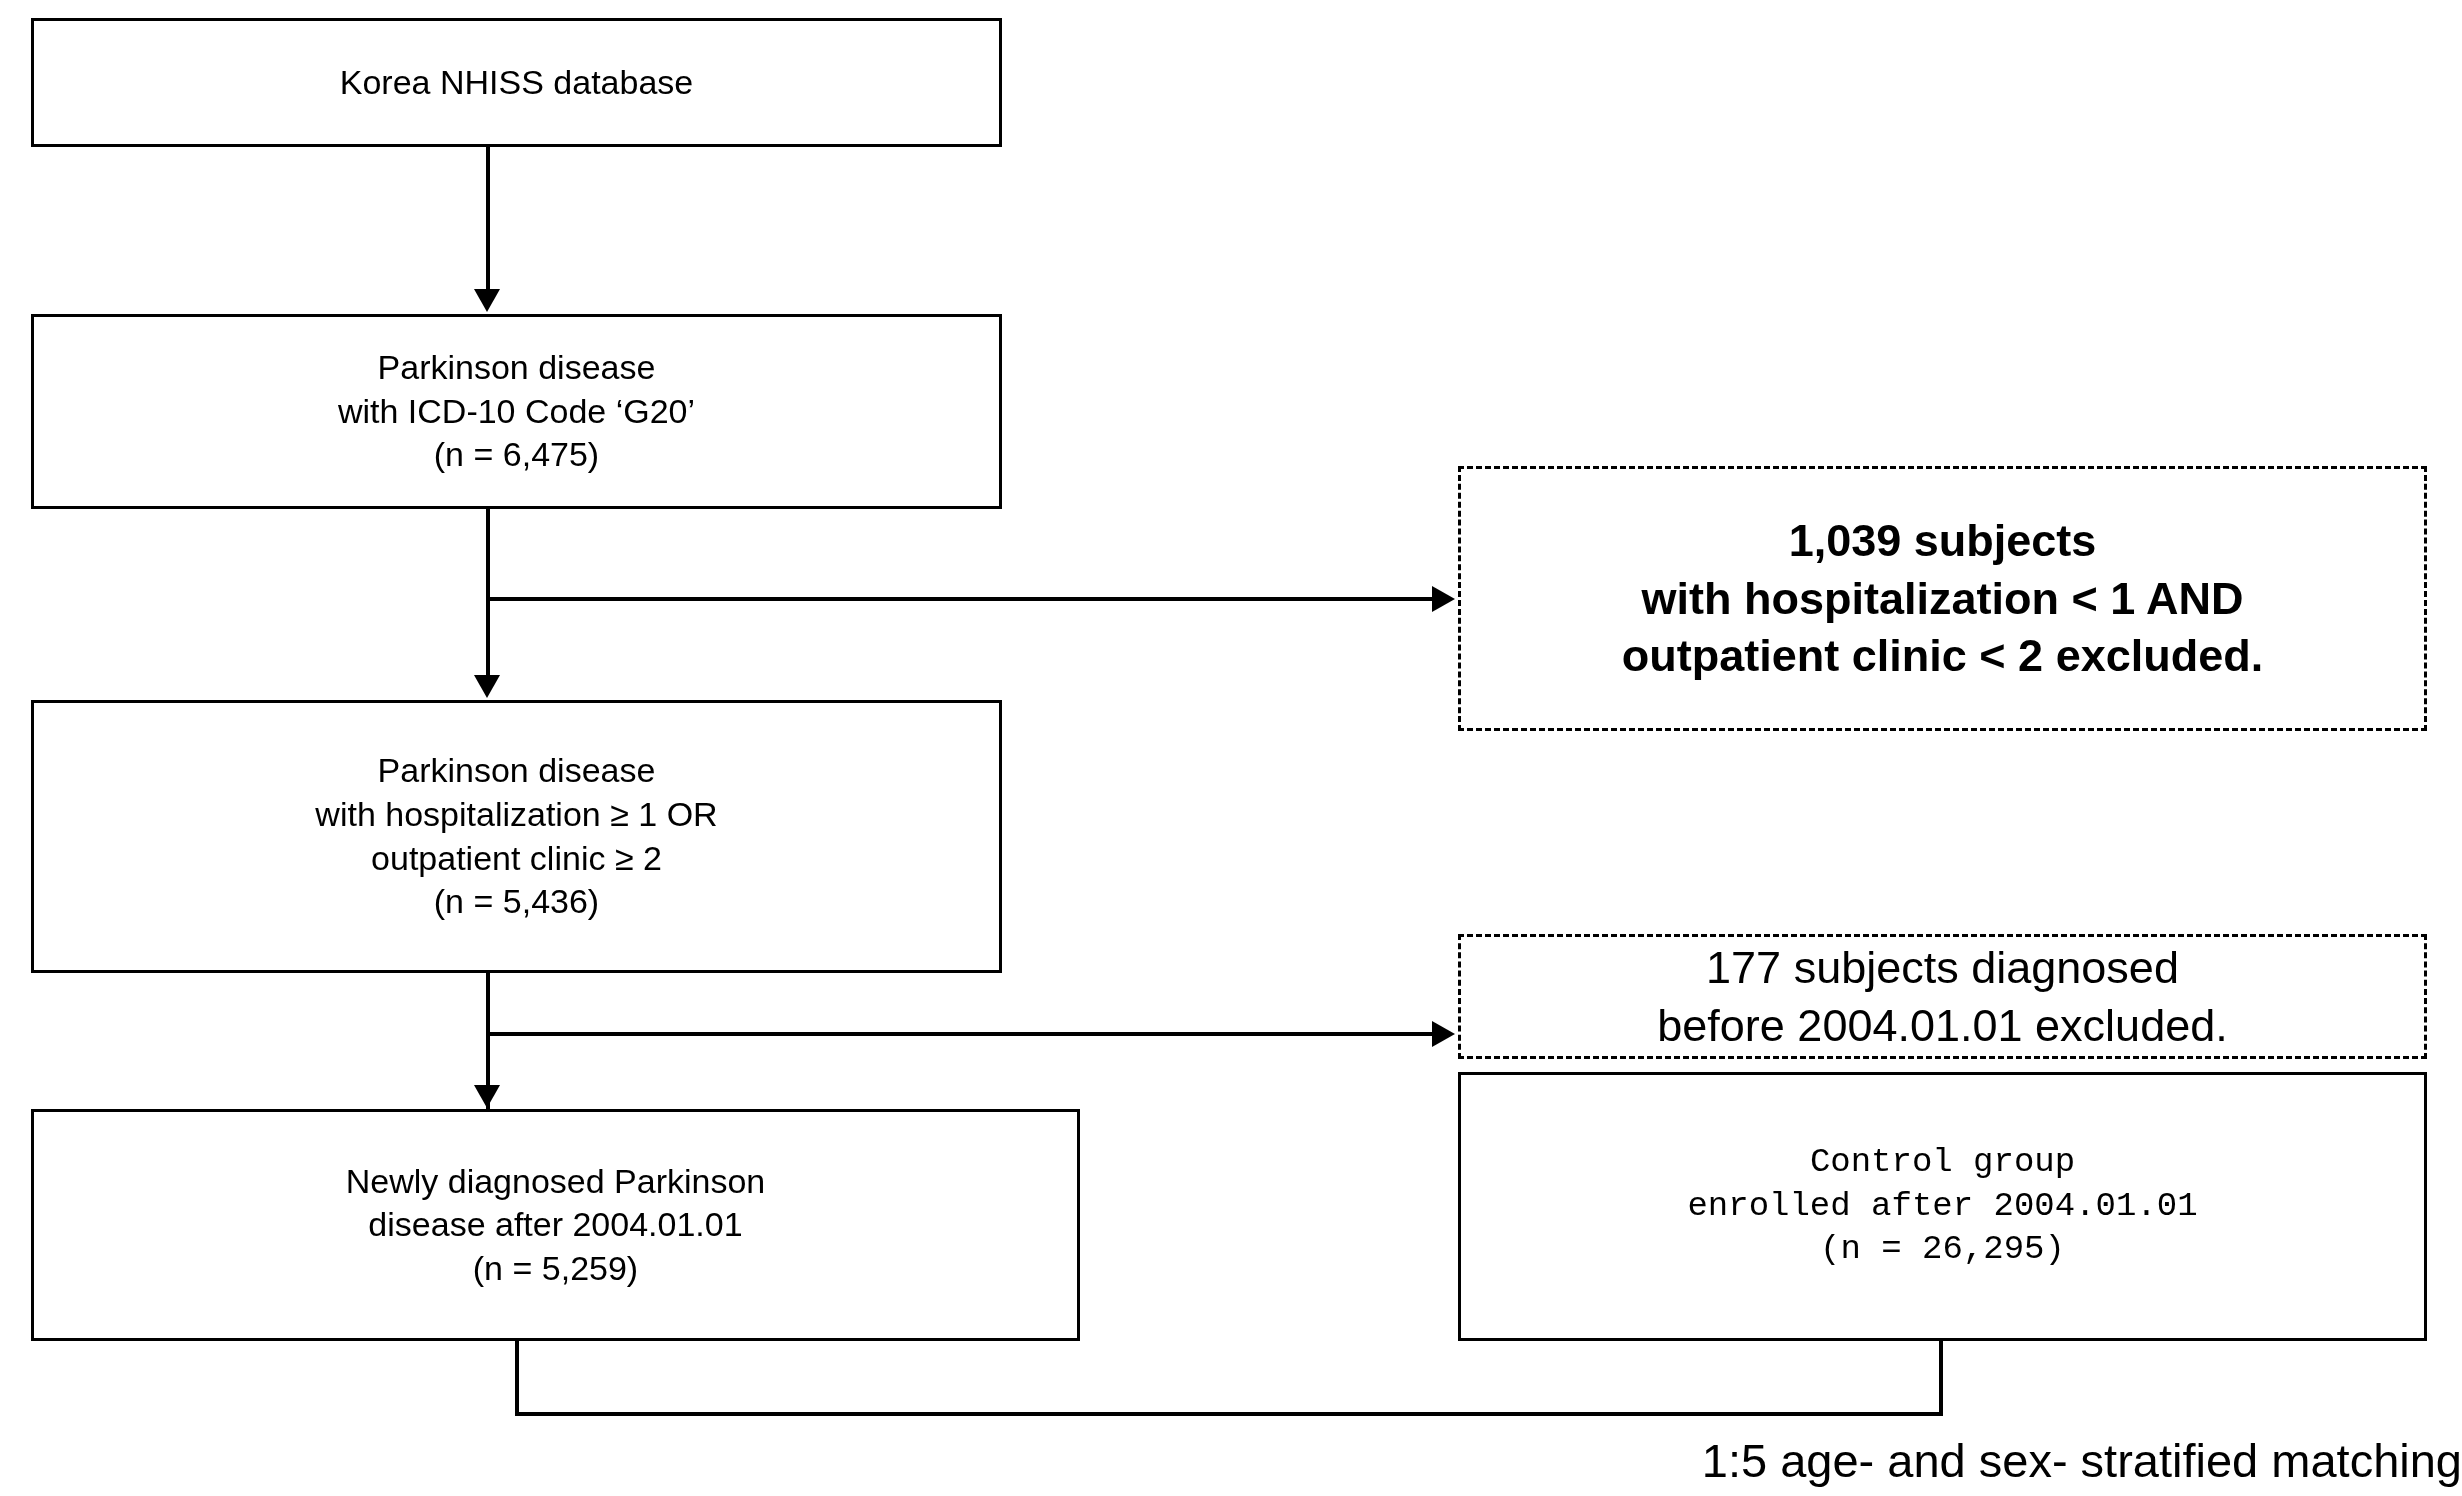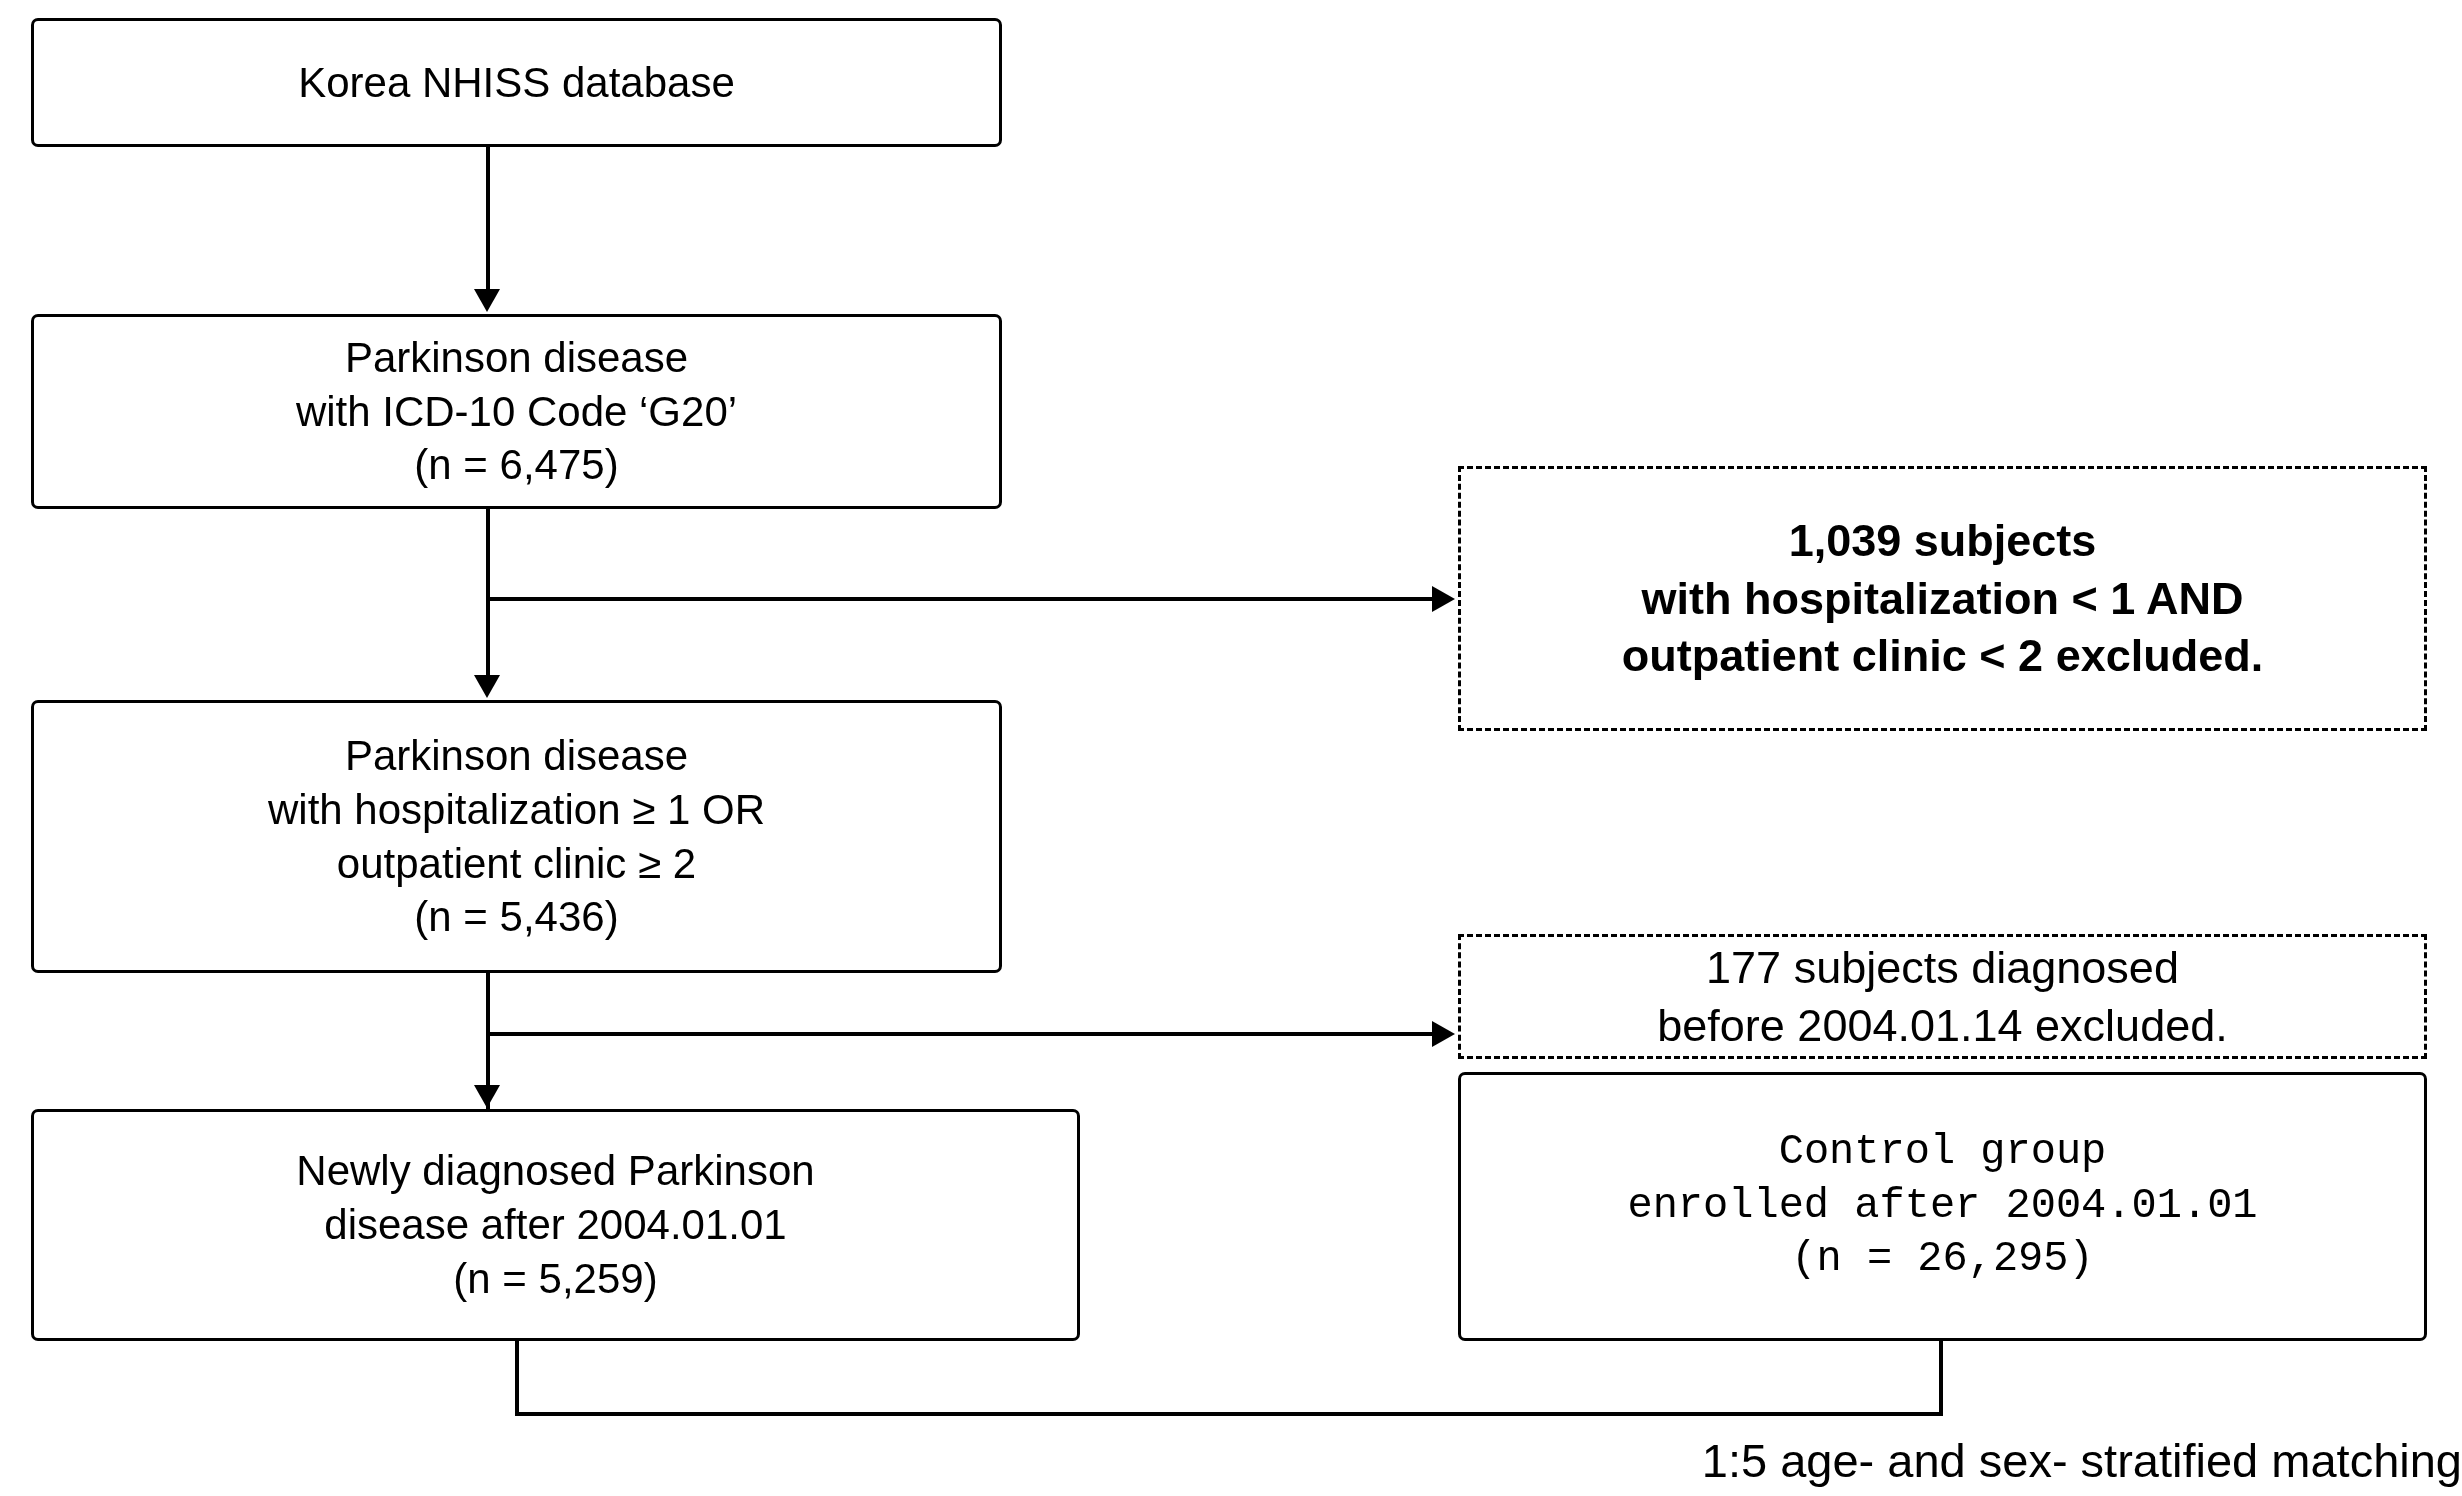--- a/index.html
+++ b/index.html
@@ -31,21 +31,21 @@
   .node.solid {
     border: 3.1px solid #000000;
   }
   .node.dashed {
     border: 3.9px dashed #000000;
   }
   .node .line {
     display: block;
     white-space: nowrap;
   }
-  .fs-main { font-size: 42px; border-radius: 7px; }
+  .fs-main { font-size: 34px; }
   .fs-excl { font-size: 45px; }
   .caption {
     position: absolute;
     font-family: "Liberation Sans", sans-serif;
     font-size: 47px;
     color: #000000;
     white-space: nowrap;
     text-align: right;
   }
   .conn {
@@ -109,21 +109,21 @@
   </div>
 
   <div class="conn vline" style="left:486px; top:973px; height:136px;"></div>
   <div class="arrow-down" style="left:474px; top:1085px;"></div>
 
   <div class="conn hline" style="left:486px; top:1032px; width:946px;"></div>
   <div class="arrow-right" style="left:1432px; top:1021px;"></div>
 
   <div class="node dashed fs-excl" style="left:1458px; top:934px; width:969px; height:125px;align-items:center;">
     <span class="line">177 subjects diagnosed</span>
-    <span class="line">before 2004.01.14 excluded.</span>
+    <span class="line">before 2004.01.01 excluded.</span>
   </div>
 
   <div class="node solid fs-main" style="left:31px; top:1109px; width:1049px; height:232px;">
     <span class="line">Newly diagnosed Parkinson</span>
     <span class="line">disease after 2004.01.01</span>
     <span class="line">(n = 5,259)</span>
   </div>
 
   <div class="node solid fs-main" style="left:1458px; top:1072px; width:969px; height:269px;font-family:Liberation Mono, monospace;">
     <span class="line">Control group</span>

